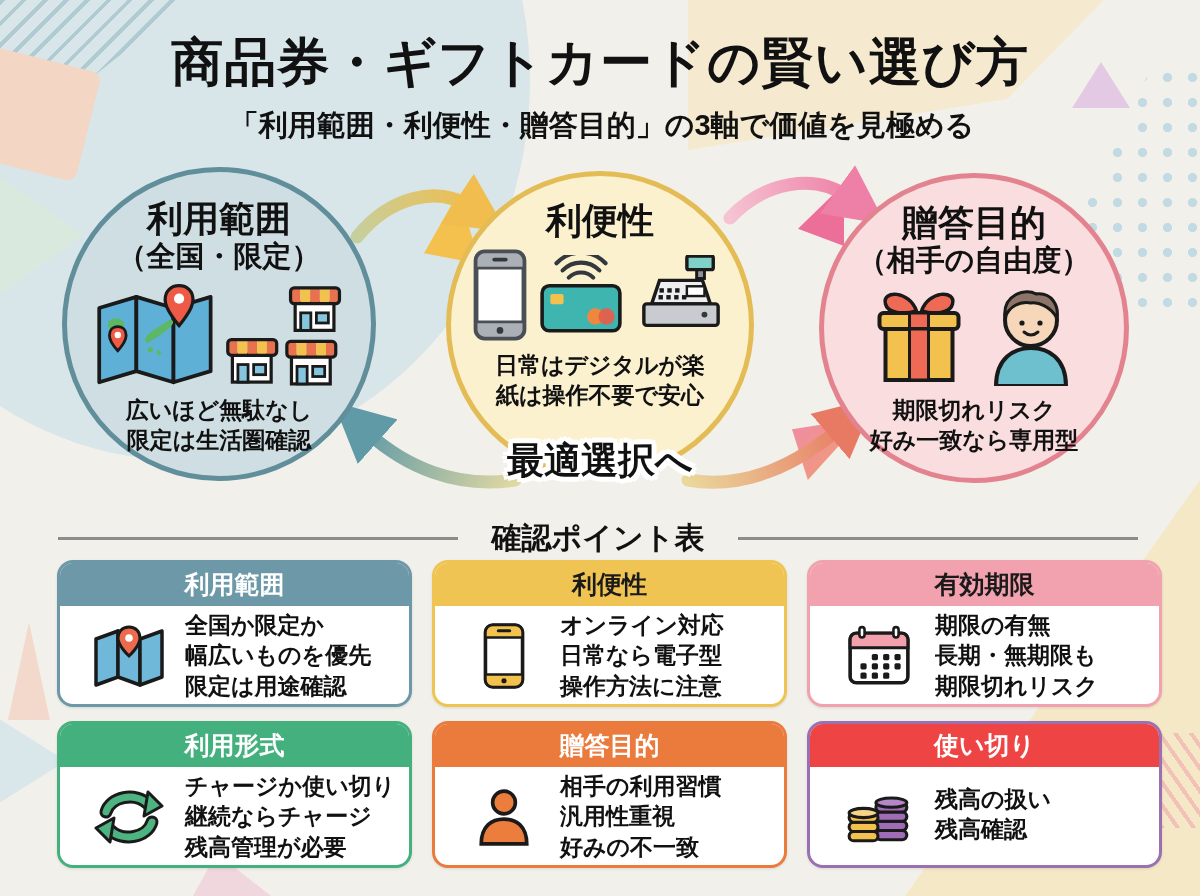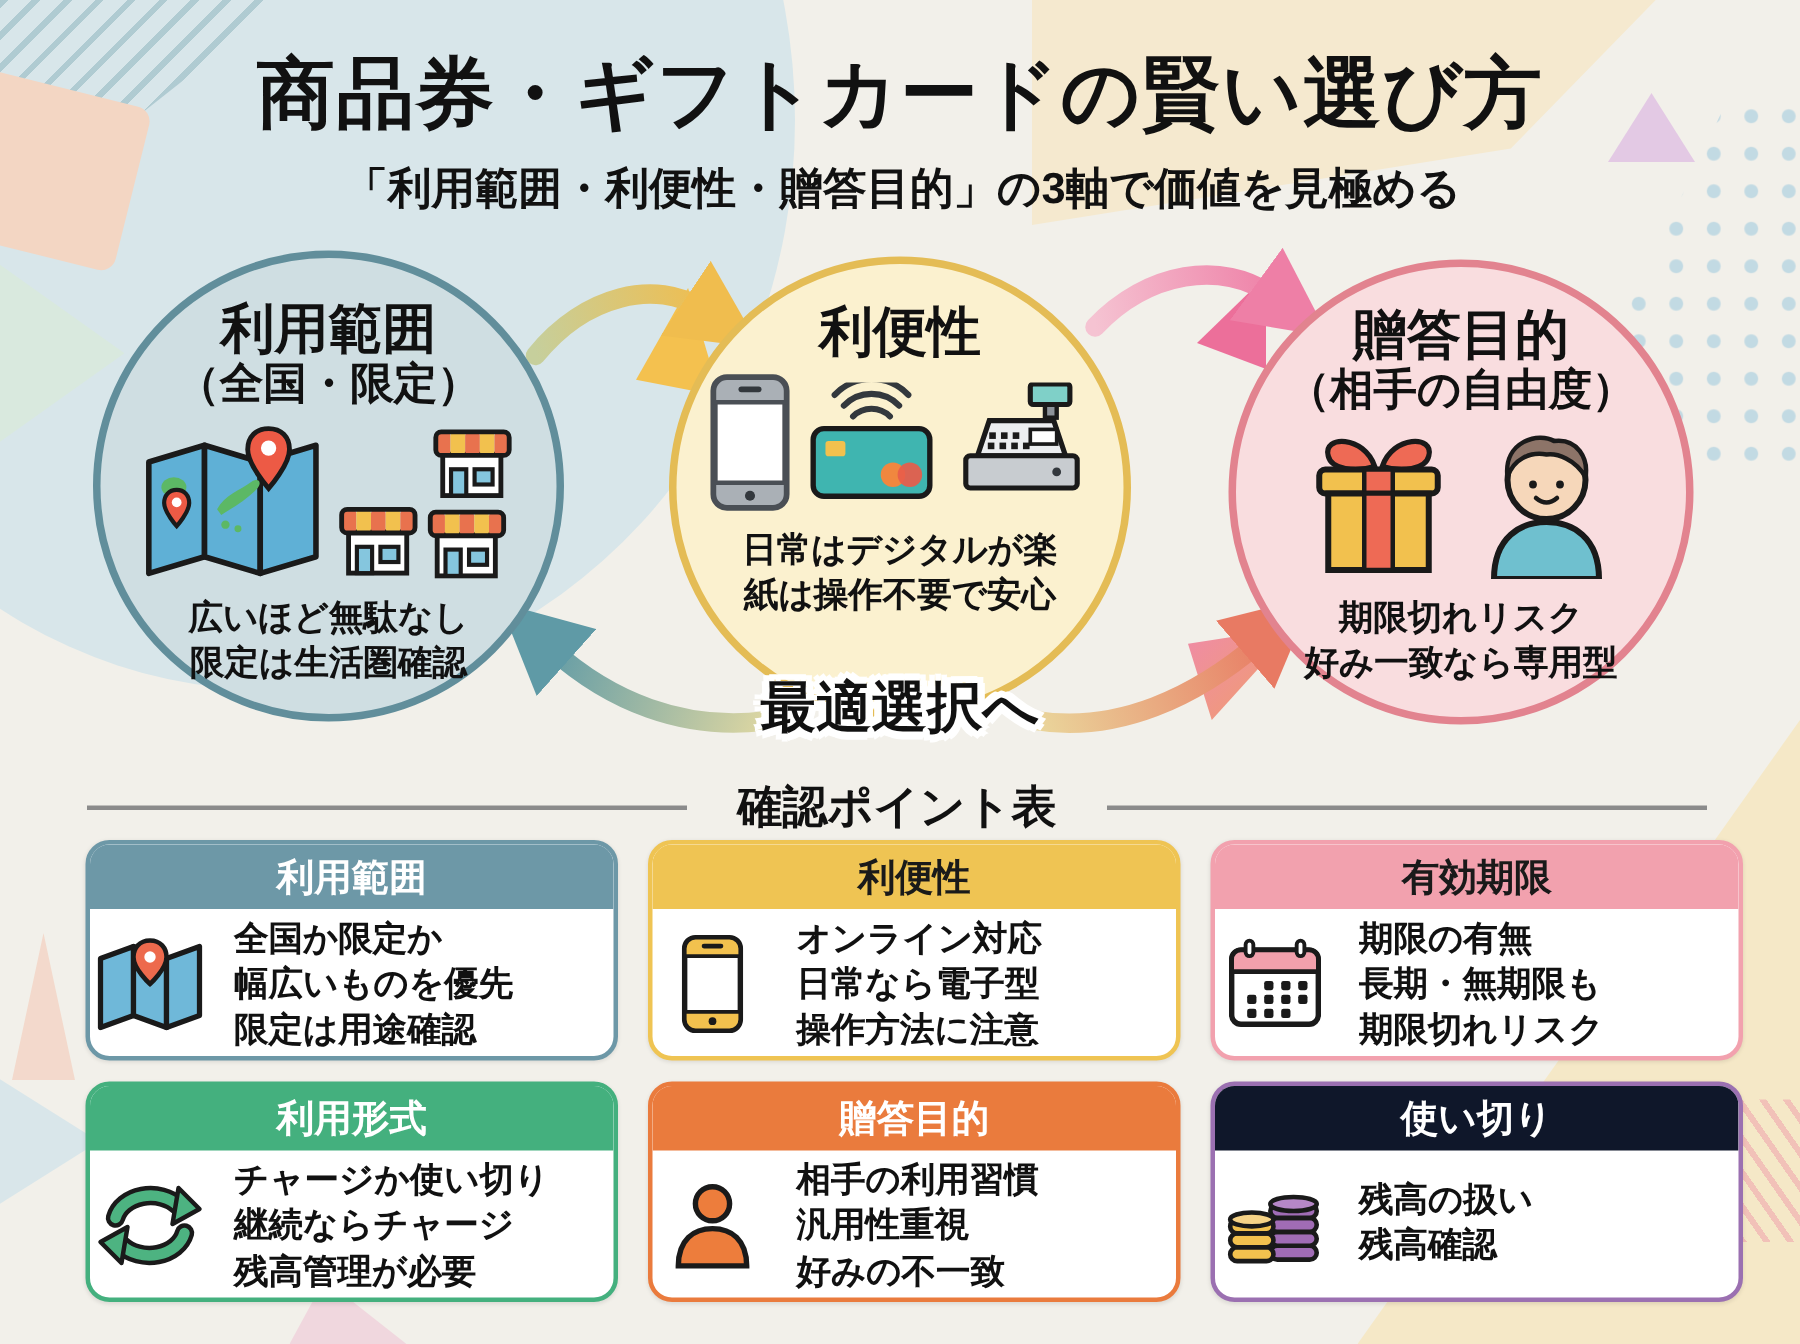--- a/index.html
+++ b/index.html
@@ -59,41 +59,41 @@
     text-align:center; }
   .c0 { left:62px;  top:167px; width:314px; height:314px; padding-top:26px; }
   .c1 { left:446px; top:171px; width:308px; height:308px; padding-top:24px; }
   .c2 { left:819px; top:173px; width:310px; height:310px; padding-top:24px; }
   .c-title { font-size:36px; font-weight:900; line-height:1.15; }
   .c-sub   { font-size:29px; font-weight:800; line-height:1.2; }
   .c-icons { display:flex; align-items:flex-end; justify-content:center;
     gap:10px; margin-top:8px; margin-bottom:6px; }
   .c-line  { font-size:23px; font-weight:800; line-height:1.28; }
 
-  .opt-label { position:absolute; z-index:2; left:0; right:0; top:447px;
+  .opt-label { position:absolute; z-index:2; left:0; right:0; top:436px;
     text-align:center; font-size:37px; font-weight:900;
     text-shadow:-4px -4px 0 #fff,4px -4px 0 #fff,-4px 4px 0 #fff,4px 4px 0 #fff,
       -5px 0 0 #fff,5px 0 0 #fff,0 -5px 0 #fff,0 5px 0 #fff; }
 
   
   .divider { position:absolute; z-index:2; left:58px; right:62px; top:518px;
     display:flex; align-items:center; gap:34px; }
   .divider .line { flex:1; height:3px; background:#8b8b8b; }
   .divider .label { font-size:30px; font-weight:900; white-space:nowrap; }
 
   .cards { position:absolute; z-index:2; left:57px; top:560px;
     display:grid; grid-template-columns:repeat(3,355px);
     grid-auto-rows:147px; gap:14px 20px; }
   .card { border:3.5px solid; border-radius:16px; background:#fff;
     overflow:hidden; display:flex; flex-direction:column;
     box-shadow:0 1px 3px rgba(0,0,0,.10); }
   .card-header { height:43px; flex:0 0 43px; display:flex; align-items:center;
     justify-content:center; font-size:25px; font-weight:900; }
   .card-body { flex:1; display:flex; align-items:center; gap:16px;
-    padding:4px 8px 8px 0; }
+    padding:4px 8px 8px 29px; }
   .card-icon { width:80px; flex:0 0 80px; display:flex; justify-content:center;
     align-items:center; }
   .card-lines { font-size:23px; font-weight:800; line-height:1.32; color:#111; }
 </style>
 </head>
 <body>
 
 <div class="stage">
 
   <div class="bg bg-blue-blob"></div>
@@ -391,21 +391,21 @@
         </div>
         <div class="card-lines">
           <div>相手の利用習慣</div>
           <div>汎用性重視</div>
           <div>好みの不一致</div>
         </div>
       </div>
     </div>
 
     <div class="card" style="border-color: rgb(155, 112, 177);">
-      <div class="card-header" style="background-color: #0f172a; color: rgb(255, 255, 255);">使い切り</div>
+      <div class="card-header" style="background-color: #ef4444; color: rgb(255, 255, 255);">使い切り</div>
       <div class="card-body">
         <div class="card-icon">
           <svg width="68" height="62" viewBox="0 0 66 60">
             <g stroke="#1a1a1a" stroke-width="3">
               <rect x="30" y="46" width="30" height="9" rx="4.5" fill="#a06cb5"></rect>
               <rect x="30" y="37" width="30" height="9" rx="4.5" fill="#a06cb5"></rect>
               <rect x="30" y="28" width="30" height="9" rx="4.5" fill="#a06cb5"></rect>
               <rect x="30" y="19" width="30" height="9" rx="4.5" fill="#a06cb5"></rect>
               <ellipse cx="45" cy="19" rx="15" ry="4.5" fill="#b687c7"></ellipse>
               <rect x="4" y="47" width="28" height="9" rx="4.5" fill="#f2c14e"></rect>

